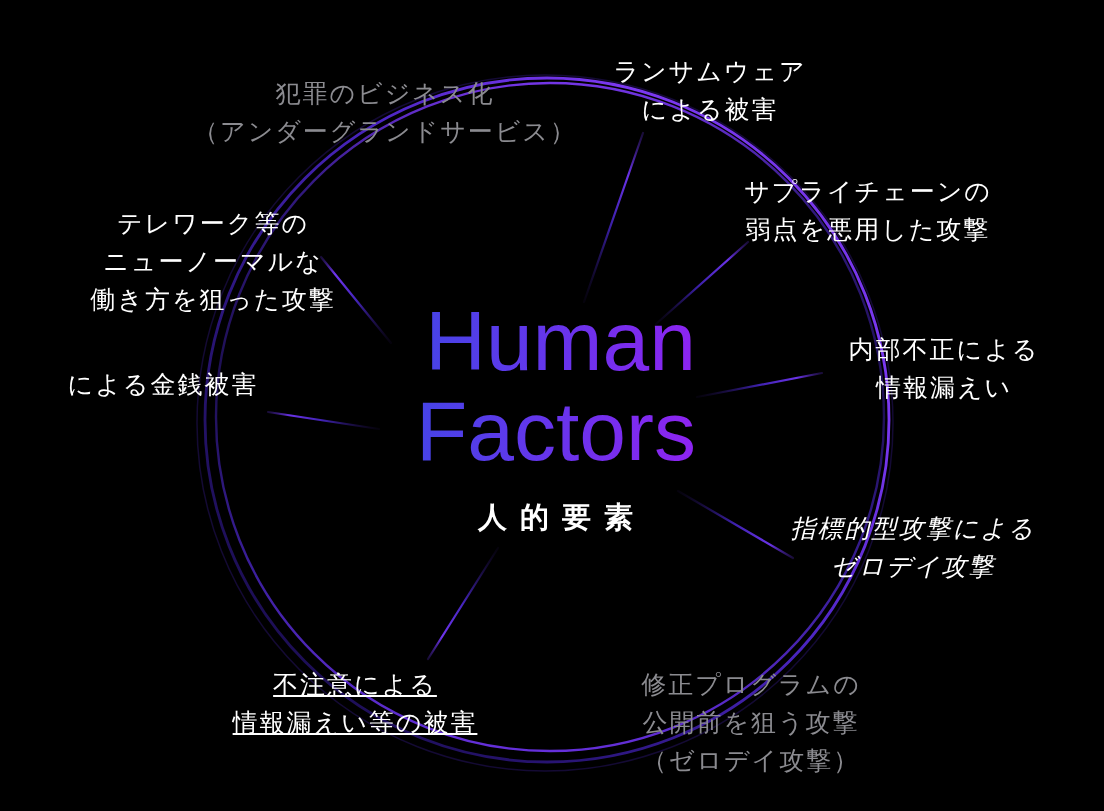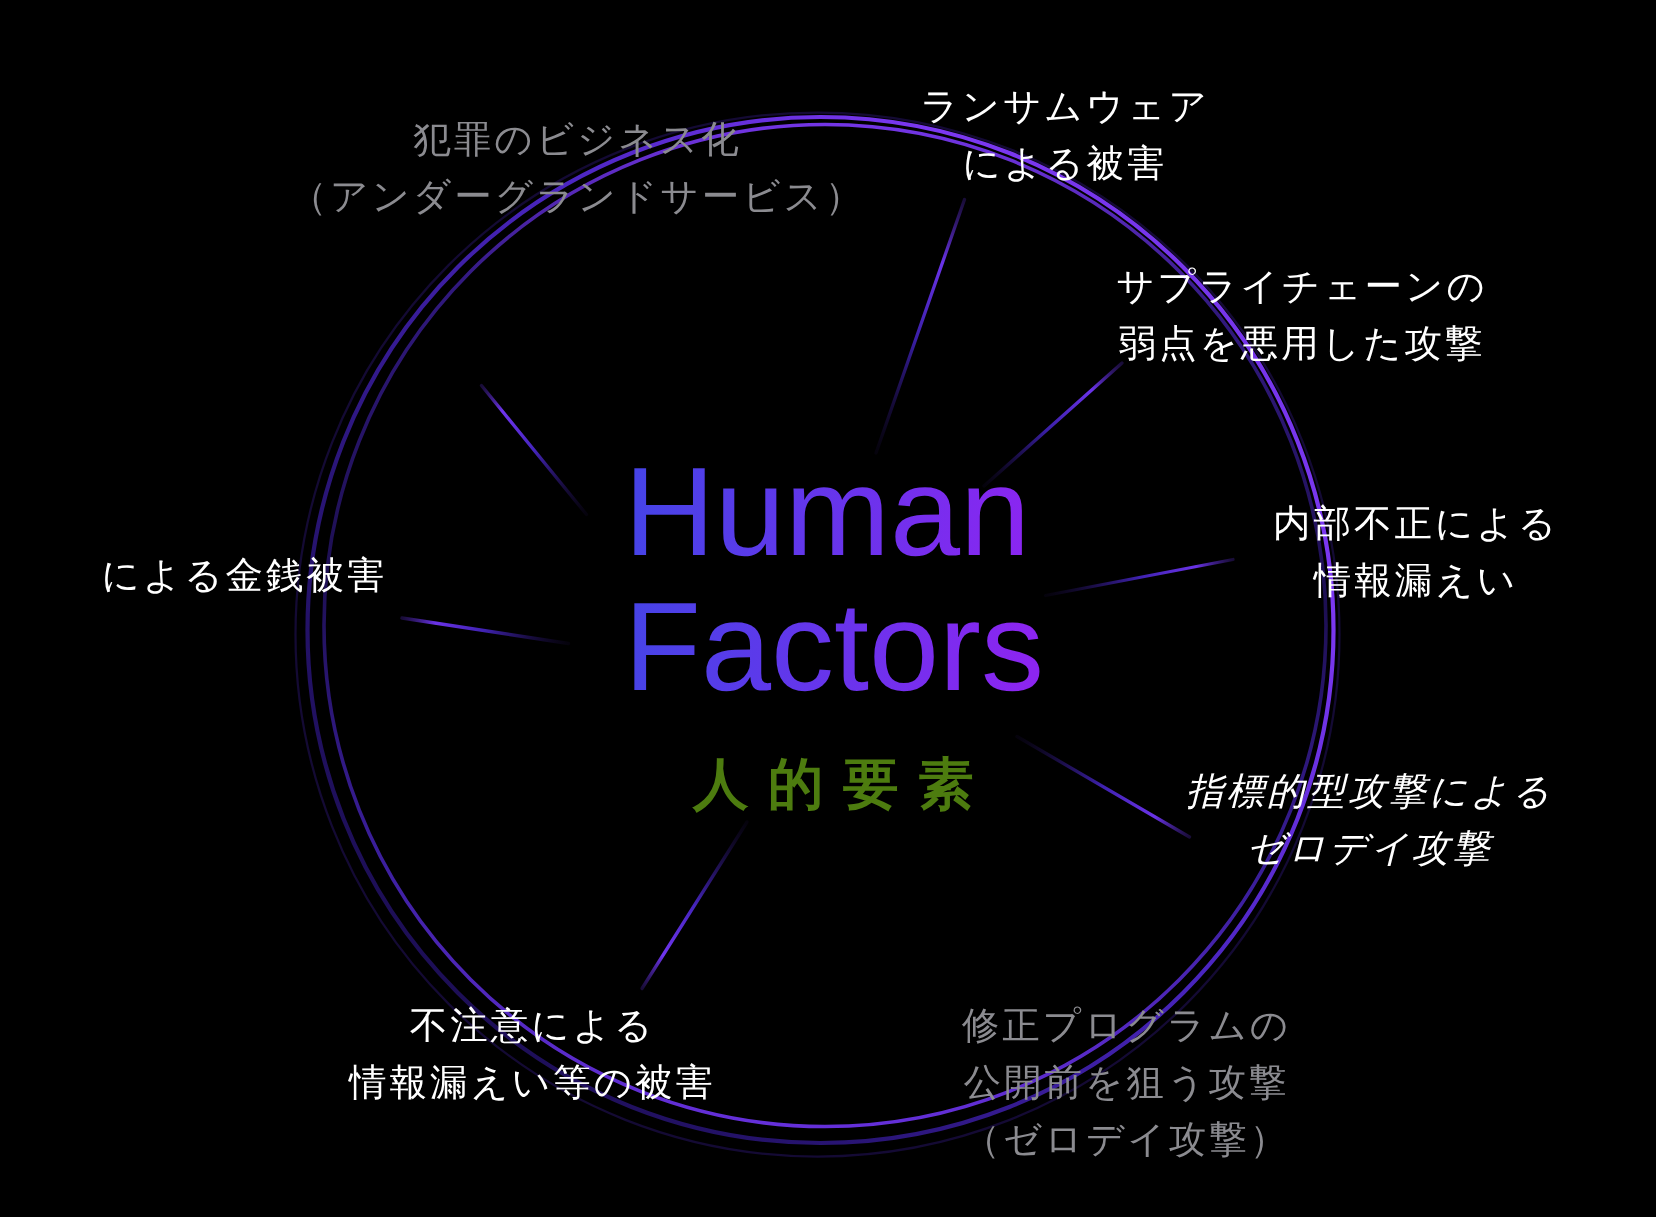--- a/index.html
+++ b/index.html
@@ -22,40 +22,40 @@
     left: 0; top: 0;
     width: 1104px;
     height: 811px;
     display: block;
   }
   .center-title {
     position: absolute;
     left: 556px;
     top: 296px;
     transform: translateX(-50%);
-    text-align: left;
+    text-align: right;
     font-size: 84px;
     line-height: 90px;
     font-weight: 500;
     letter-spacing: 0px;
     white-space: nowrap;
     background: linear-gradient(93deg, #4743e7 4%, #6b33ec 55%, #8c25f1 96%);
     -webkit-background-clip: text;
     background-clip: text;
     -webkit-text-fill-color: transparent;
     color: #6b33ec;
   }
   .center-title span { display: block; }
   .center-subtitle {
     position: absolute;
     left: 562px;
     top: 498px;
     transform: translateX(-50%);
-    color: #4d7c0f;
-    font-size: 37px;
+    color: #ffffff;
+    font-size: 29px;
     font-weight: bold;
     letter-spacing: 13px;
     white-space: nowrap;
   }
   .label {
     position: absolute;
     transform: translateX(-50%);
     text-align: center;
     font-size: 25px;
     line-height: 38px;
@@ -160,37 +160,42 @@
   <div class="label active" style="left:868px; top:172px;">
     <span>サプライチェーンの</span>
     <span>弱点を悪用した攻撃</span>
   </div>
 
   <div class="label dimmed" style="left:385px; top:74px;">
     <span>犯罪のビジネス化</span>
     <span>（アンダーグランドサービス）</span>
   </div>
 
+  <div class="label active" style="left:213px; top:204px;">
+    <span>テレワーク等の</span>
+    <span>ニューノーマルな</span>
+    <span>働き方を狙った攻撃</span>
+  </div>
 
   <div class="label active" style="left:944px; top:330px;">
     <span>内部不正による</span>
     <span>情報漏えい</span>
   </div>
 
   <div class="label active" style="left:163px; top:365px;">
     <span>による金銭被害</span>
   </div>
 
 
   <div class="label active" style="left:913px; top:509px;font-style:italic;">
     <span>指標的型攻撃による</span>
     <span>ゼロデイ攻撃</span>
   </div>
 
-  <div class="label active" style="left:355px; top:665px;">
+  <div class="label active" style="left:355px; top:665px;text-decoration:underline;">
     <span>不注意による</span>
     <span>情報漏えい等の被害</span>
   </div>
 
   <div class="label dimmed" style="left:751px; top:665px;">
     <span>修正プログラムの</span>
     <span>公開前を狙う攻撃</span>
     <span>（ゼロデイ攻撃）</span>
   </div>
 

